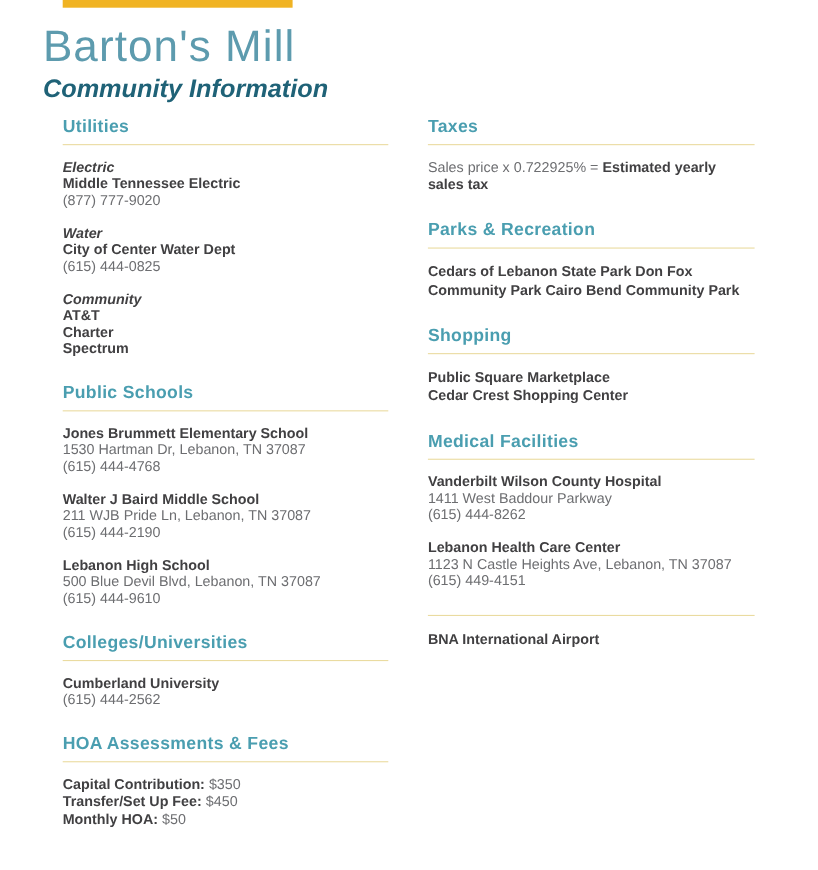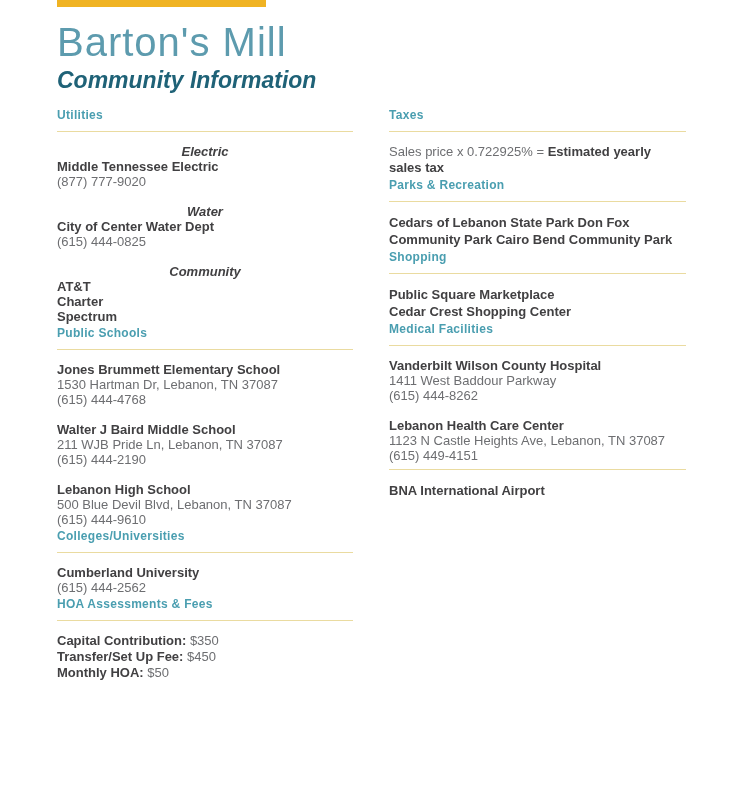--- a/index.html
+++ b/index.html
@@ -22,21 +22,21 @@
   }
   .accent-bar {
     position: absolute;
     top: 0;
     left: 57px;
     width: 209px;
     height: 7px;
     background: var(--accent_gold, #F0B323);
   }
   .header {
-    padding: 21px 0 0 57px;
+    padding: 21px 0 0 39px;
   }
   .title {
     margin: 0;
     font-size: 40px;
     line-height: 42px;
     font-weight: 400;
     letter-spacing: 1px;
     color: var(--title_teal, #5D9BAE);
   }
   .subtitle {
@@ -49,46 +49,46 @@
   }
   .columns {
     display: flex;
     padding: 12px 0 0 57px;
     gap: 36px;
   }
   .col-left  { width: 296px; }
   .col-right { width: 297px; }
 
   section { margin: 0; }
-  section + section { margin-top: 0; }
+  section + section { margin-top: 24px; }
 
   .sec-heading {
     margin: 0;
-    font-size: 12px;
+    font-size: 16px;
     line-height: 19px;
     font-weight: 700;
     letter-spacing: 0.3px;
     color: var(--heading_teal, #4A9EB0);
   }
   .rule {
     border: none;
     border-bottom: 1px solid var(--divider_gold, #EADBA0);
     margin: 6px 0 12px 0;
     height: 0;
   }
 
   .entry {
     font-size: 13px;
     line-height: 15px;
     margin: 0 0 15px 0;
   }
   .entry:last-child { margin-bottom: 0; }
 
   .b  { font-weight: 700; color: var(--text_dark, #414042); }
-  .bi { font-weight: 700; font-style: italic; color: var(--text_dark, #414042); text-align: center; }
+  .bi { font-weight: 700; font-style: italic; color: var(--text_dark, #414042); }
   .m  { font-weight: 400; color: var(--text_muted, #6D6E71); }
 
   .wide-line {
     font-size: 13px;
     line-height: 17px;
     font-weight: 700;
     color: var(--text_dark, #414042);
   }
   .formula {
     font-size: 13px;

